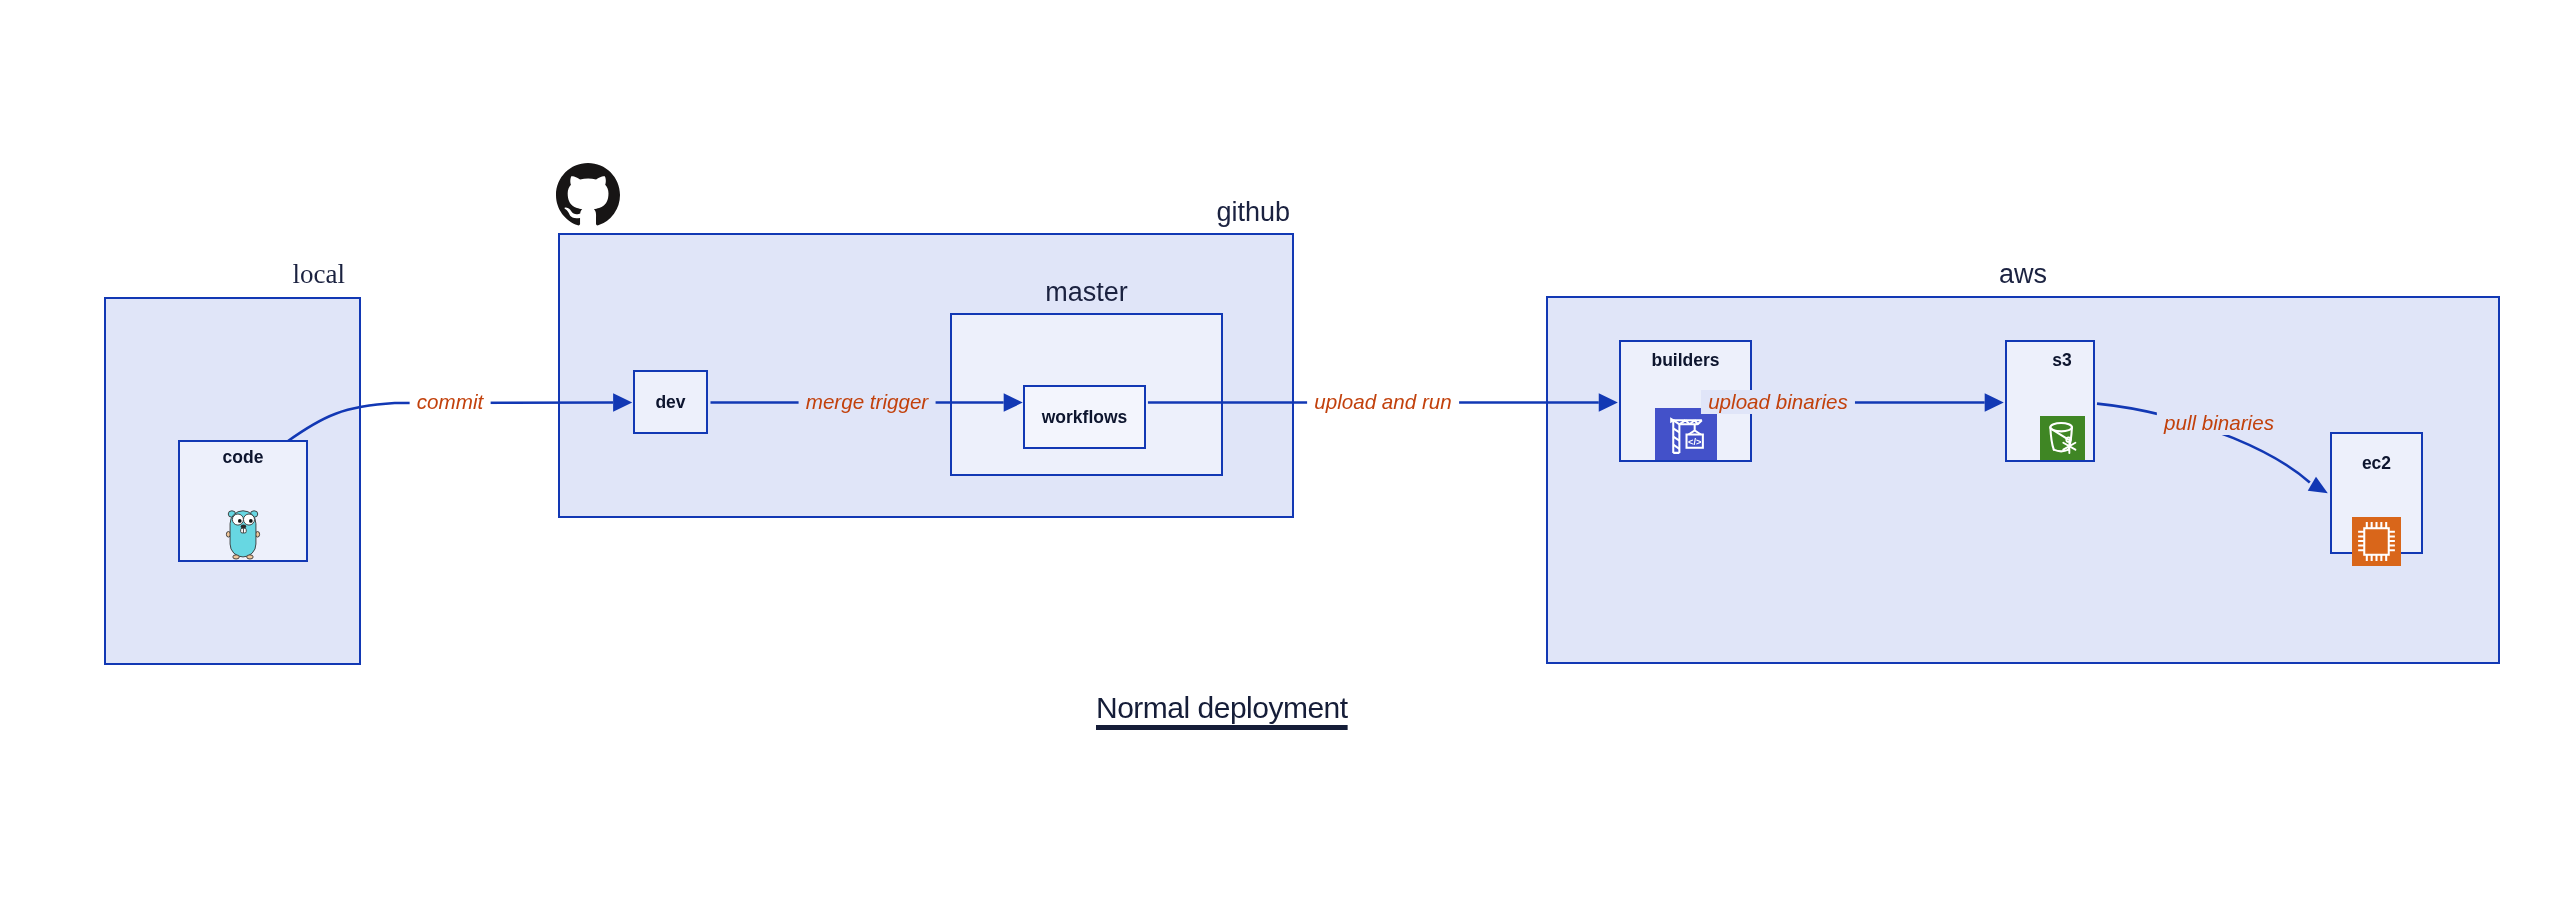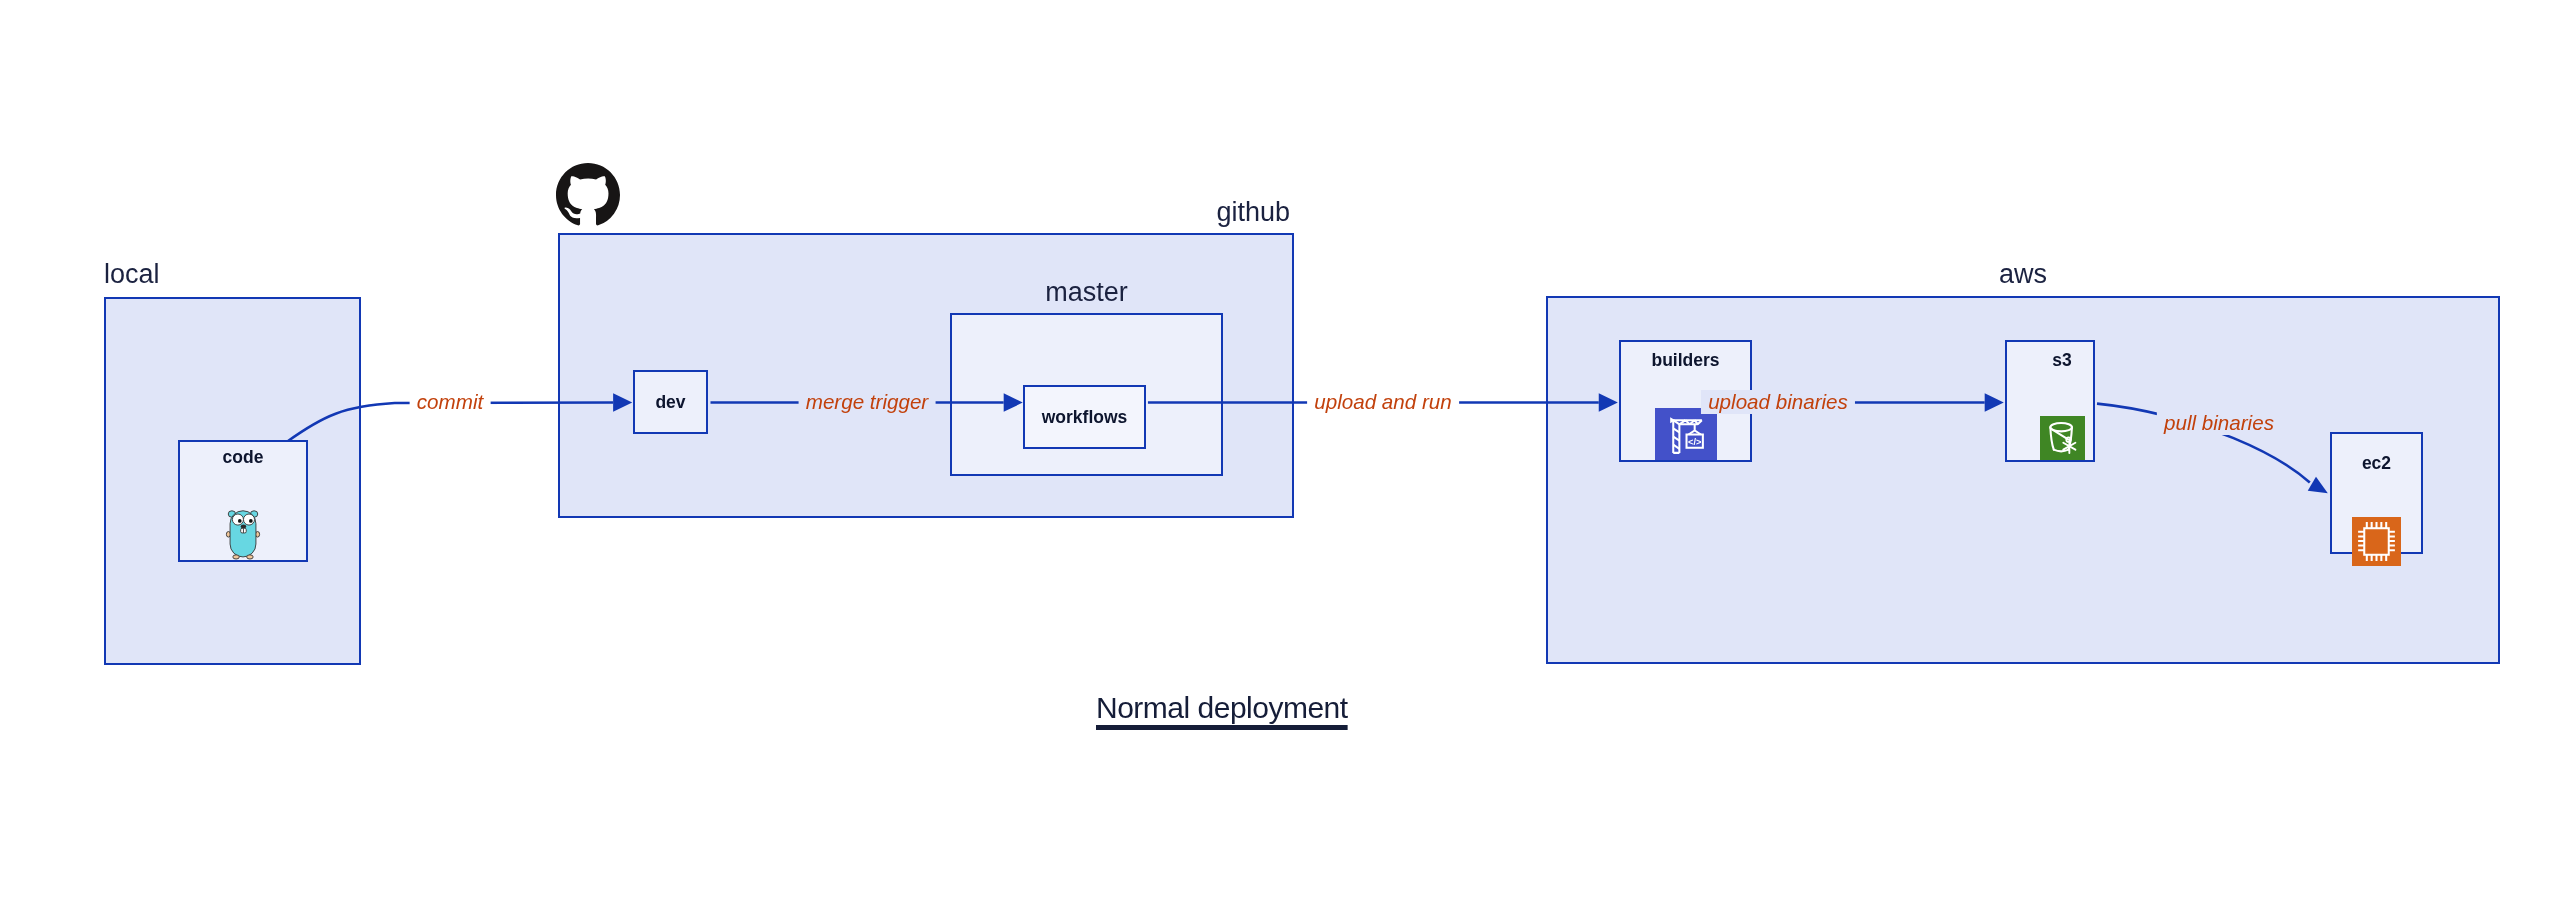--- a/index.html
+++ b/index.html
@@ -42,21 +42,21 @@
 </head>
 <body>
 
 <div class="canvas">
 
   <div class="group" style="left:104px;top:297px;width:257px;height:368px;"></div>
   <div class="group" style="left:558px;top:233px;width:736px;height:285px;"></div>
   <div class="group inner" style="left:950px;top:313px;width:273px;height:163px;"></div>
   <div class="group" style="left:1546px;top:296px;width:954px;height:368px;"></div>
 
-  <div class="group-label" style="left:104px;top:259px;width:257px;text-align:left;">local</div>
+  <div class="group-label" style="left:88px;top:259px;width:257px;text-align:right;font-family:Liberation Serif, serif;">local</div>
   <div class="group-label" style="left:558px;top:197px;width:732px;text-align:right;">github</div>
   <div class="group-label" style="left:950px;top:277px;width:273px;text-align:center;">master</div>
   <div class="group-label" style="left:1546px;top:259px;width:954px;text-align:center;">aws</div>
 
   <svg class="gh-logo" width="64" height="64" viewBox="0 0 16 16">
     <path fill="#171515" fill-rule="evenodd" d="M8 0C3.58 0 0 3.58 0 8c0 3.54 2.29 6.53 5.47 7.59.4.07.55-.17.55-.38 0-.19-.01-.82-.01-1.49-2.01.37-2.53-.49-2.69-.94-.09-.23-.48-.94-.82-1.13-.28-.15-.68-.52-.01-.53.63-.01 1.08.58 1.23.82.72 1.21 1.87.87 2.33.66.07-.52.28-.87.51-1.07-1.78-.2-3.64-.89-3.64-3.95 0-.87.31-1.59.82-2.15-.08-.2-.36-1.02.08-2.12 0 0 .67-.21 2.2.82.64-.18 1.32-.27 2-.27s1.36.09 2 .27c1.53-1.04 2.2-.82 2.2-.82.44 1.1.16 1.92.08 2.12.51.56.82 1.27.82 2.15 0 3.07-1.87 3.75-3.65 3.95.29.25.54.73.54 1.48 0 1.07-.01 1.93-.01 2.2 0 .21.15.46.55.38A8.01 8.01 0 0 0 16 8c0-4.42-3.58-8-8-8z"></path>
   </svg>
 
   <svg class="edge-svg" width="2604" height="902" viewBox="0 0 5054 1750">
     <g stroke="#1238b4" stroke-width="5" fill="none">

